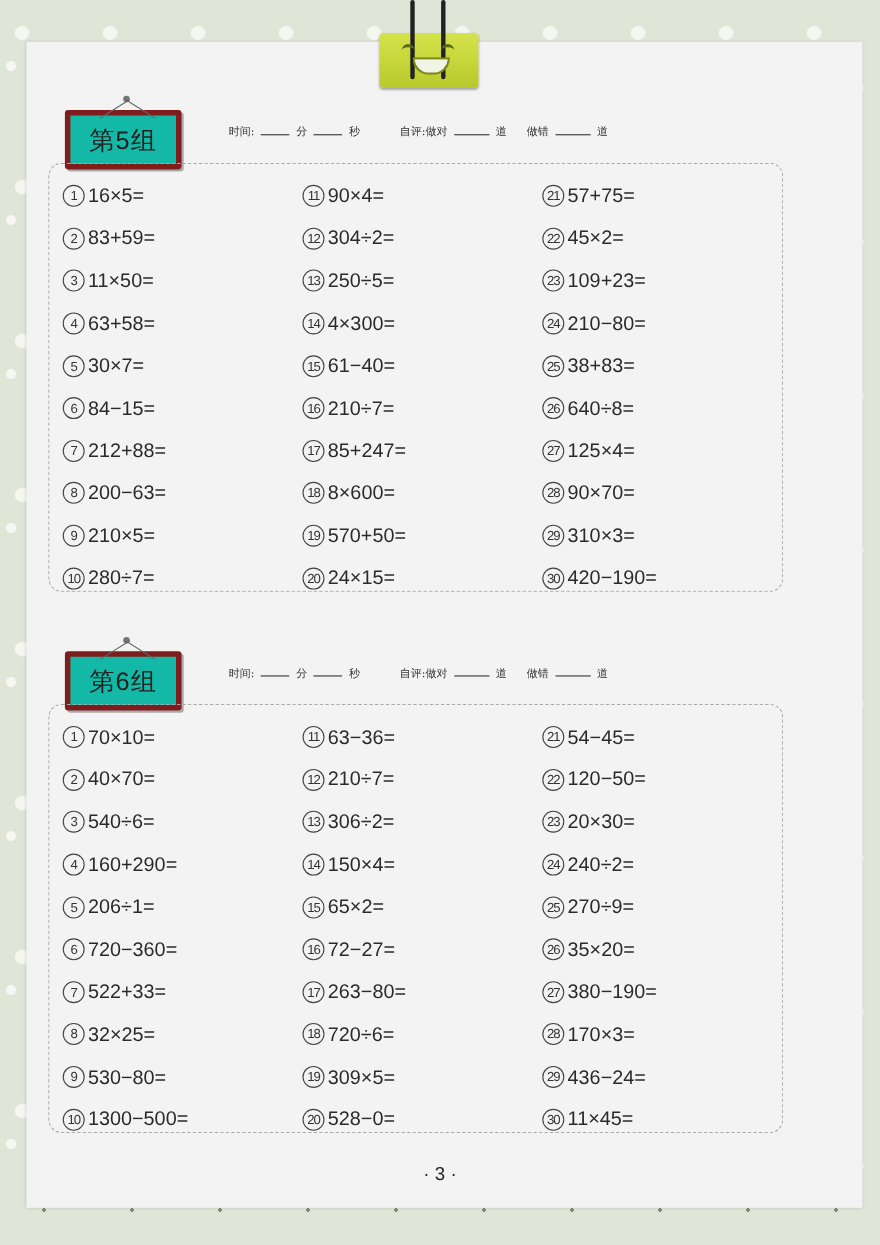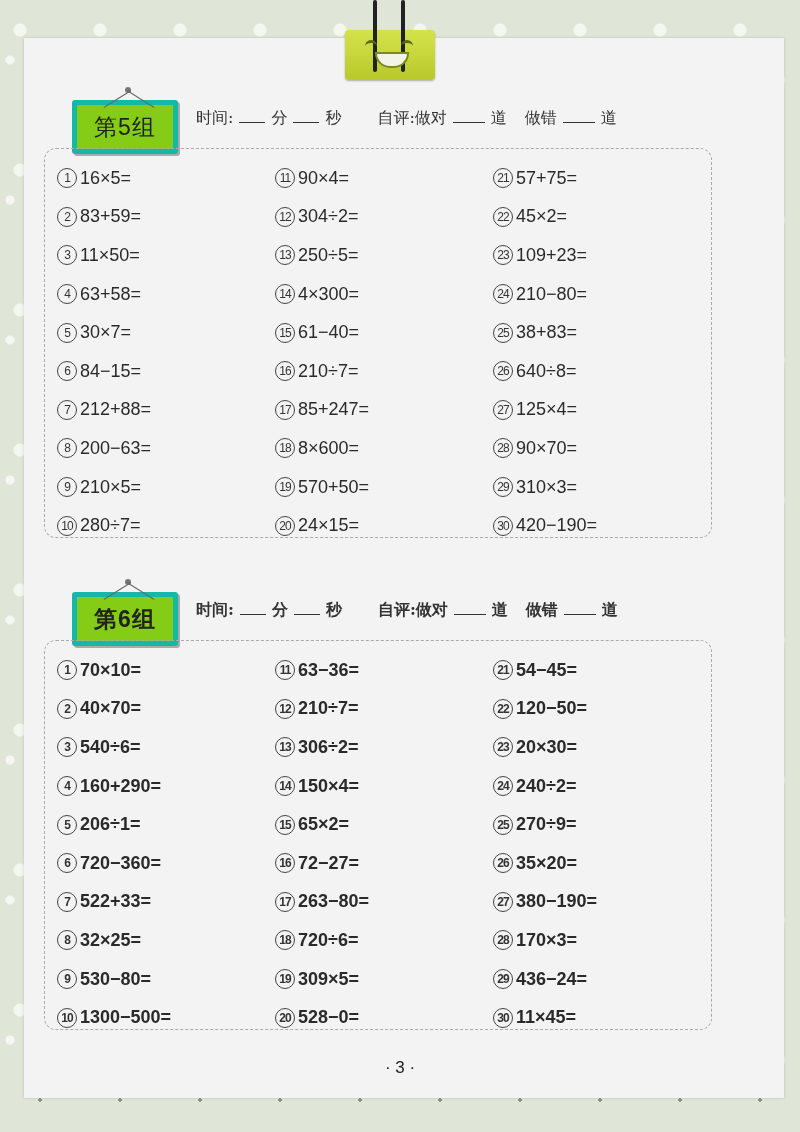--- a/index.html
+++ b/index.html
@@ -35,36 +35,36 @@
       position: absolute; top: 18px; width: 12px; height: 6px; border-top: 3px solid #5a6a12; border-radius: 8px 8px 0 0;
     }
     .clip .face-mouth {
       position: absolute; left: 30px; top: 30px; width: 30px; height: 12px; background: #f2f4e6; border-radius: 0 0 15px 15px; border: 2px solid #7b8a1d;
     }
     .group {
       position: absolute; left: 44px; width: 668px;
     }
     .group-header { position: relative; height: 70px; }
     .sign {
-      position: absolute; left: 28px; top: 22px; width: 96px; height: 44px;
-      background: #84cc16; border: 5px solid #14b8a6; border-radius: 3px;
+      position: absolute; left: 15px; top: 22px; width: 96px; height: 44px;
+      background: #14b8a6; border: 5px solid #7f1d1d; border-radius: 3px;
       box-shadow: 2px 2px 0 #aaa;
       display: flex; align-items: center; justify-content: center;
     }
     .sign-title { font-size: 23px; color: #222; letter-spacing: 1px; }
     .sign-hook {
       position: absolute; left: 48px; top: -18px; width: 6px; height: 6px; background: #777; border-radius: 50%;
     }
     .sign-str-l, .sign-str-r {
       position: absolute; top: -15px; width: 32px; height: 1px; background: #666;
     }
     .sign-str-l { left: 22px; transform: rotate(-32deg); transform-origin: right center; }
     .sign-str-r { left: 50px; transform: rotate(32deg); transform-origin: left center; }
     .meta {
-      position: absolute; left: 152px; top: 30px; font-family: "DejaVu Serif", serif; font-size: 16px; color: #333;
+      position: absolute; left: 164px; top: 30px; font-family: "DejaVu Serif", serif; font-size: 10px; color: #333;
       display: flex; align-items: baseline; white-space: nowrap;
     }
     .meta .blank { display: inline-block; border-bottom: 1px solid #333; margin: 0 6px; height: 14px; }
     .meta .b-short { width: 26px; }
     .meta .b-long { width: 32px; }
     .meta .gap { width: 36px; display: inline-block; }
     .meta .gap2 { width: 18px; display: inline-block; }
     .box {
       position: relative; border: 1.5px dashed #aaa; border-radius: 12px;
       padding: 10px 0 8px 0; height: 390px; box-sizing: border-box;
@@ -245,21 +245,21 @@
             <span>310×3=</span>
           </div>
           <div class="item">
             <span class="num">30</span>
             <span>420−190=</span>
           </div>
         </div>
       </div>
   </div>
 </div>
-<div class="group" id="g1" style="top:570px;font-weight:bold;">
+<div class="group" id="g1" style="top:570px;">
   <div class="group-header">
     <div class="sign">
       <span class="sign-hook"></span>
       <span class="sign-str-l"></span>
       <span class="sign-str-r"></span>
       <span class="sign-title">第6组</span>
     </div>
     <div class="meta">
       <span>时间:</span>
       <span class="blank b-short"></span>

